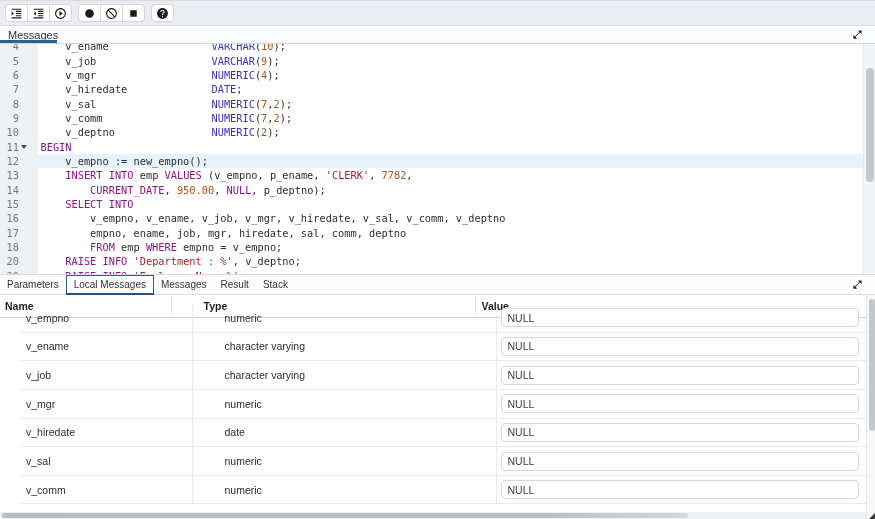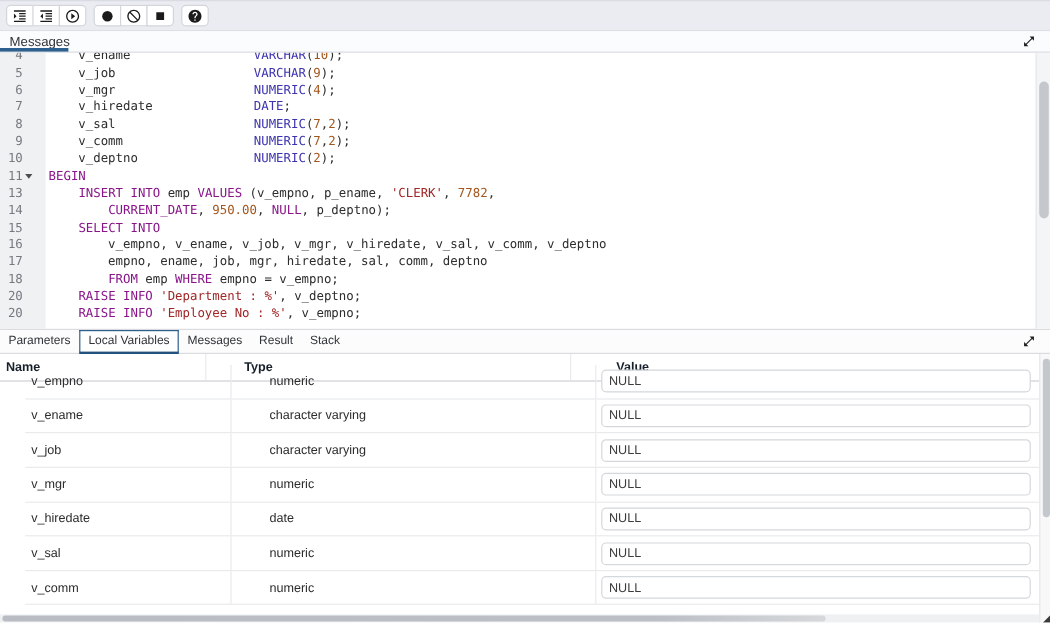--- a/index.html
+++ b/index.html
@@ -64,21 +64,21 @@
 
   
   .grid { position:absolute; top:295px; left:0; right:0; bottom:0; background:#fff;
     font-size:10.5px; color:#2c2c2c; }
   .ghead { position:absolute; top:0; left:0; width:866px; height:22.5px;
     border-bottom:1px solid #ccd0d5; display:flex; font-weight:700; color:#17202a;text-align:center; }
   .gh, .gc { display:flex; align-items:center; }
   .col-name { width:172px; border-right:1px solid #e8eaec; padding-left:5px; }
   .col-type { width:277px; border-right:1px solid #e8eaec; padding-left:4.5px;margin-left:27px; }
   .col-value { flex:1; padding:0 7.5px 0 3.5px; }
-  .ghead .col-value { padding-left:5.5px;margin-left:32px; }
+  .ghead .col-value { padding-left:5.5px; }
   .gbody { position:absolute; top:9px; left:0; width:866px;padding-left:21px; }
   .grow { height:28.65px; border-bottom:1px solid #e8eaec; display:flex; }
   .vinput { width:100%; height:19px; border:1px solid #d4d7db; border-radius:4px;
     padding:0 6px; font-size:10.5px; color:#3c3c3c; background:#fff; outline:none;
     font-family:"Liberation Sans", sans-serif; }
   .gvsb { position:absolute; top:0; right:0; width:9px; bottom:0;
     background:#f8f8f9; border-left:1px solid #e5e7ea; }
   .gvsb .thumb { position:absolute; left:1.5px; width:6px; top:4px; height:132px;
     border-radius:3px; background:#c4c7cc; }
   .ghsb { position:absolute; bottom:0; left:0; width:866px; height:7px;
@@ -199,20 +199,27 @@
           </div>
           <span class="src"><span>    v_deptno        </span><span class="tk-t">NUMERIC</span><span>(</span><span class="tk-n">2</span><span>);</span></span>
         </div>
         <div class="code-line">
           <div class="gut">
             <span class="ln">11</span>
             <span class="fold has"></span>
           </div>
           <span class="src"><span class="tk-k">BEGIN</span></span>
         </div>
+        <div class="code-line line-hl">
+          <div class="gut">
+            <span class="ln">12</span>
+            <span class="fold"></span>
+          </div>
+          <span class="src"><span>    v_empno := new_empno();</span></span>
+        </div>
         <div class="code-line">
           <div class="gut">
             <span class="ln">13</span>
             <span class="fold"></span>
           </div>
           <span class="src"><span>    </span><span class="tk-k">INSERT</span><span> </span><span class="tk-k">INTO</span><span> emp </span><span class="tk-k">VALUES</span><span> (v_empno, p_ename, </span><span class="tk-s">'CLERK'</span><span>, </span><span class="tk-n">7782</span><span>,</span></span>
         </div>
         <div class="code-line">
           <div class="gut">
             <span class="ln">14</span>
@@ -263,21 +270,21 @@
           <span class="src"><span>    </span><span class="tk-k">RAISE</span><span> </span><span class="tk-k">INFO</span><span> </span><span class="tk-s">'Employee No : %'</span><span>, v_empno;</span></span>
         </div>
       </div>
     <div class="esb">
       <div class="thumb"></div>
     </div>
   </div>
 
   <div class="ptabs">
     <div class="ptab">Parameters</div>
-      <div class="ptab active">Local Variables</div>
+      <div class="ptab active">Local Messages</div>
       <div class="ptab">Messages</div>
       <div class="ptab">Result</div>
       <div class="ptab">Stack</div>
       <button class="expandbtn">
       <svg viewBox="0 0 24 24">
           <path d="M21 11V3h-8l3.29 3.29-10 10L3 13v8h8l-3.29-3.29 10-10L21 11z"></path>
         </svg>
     </button>
   </div>
 

